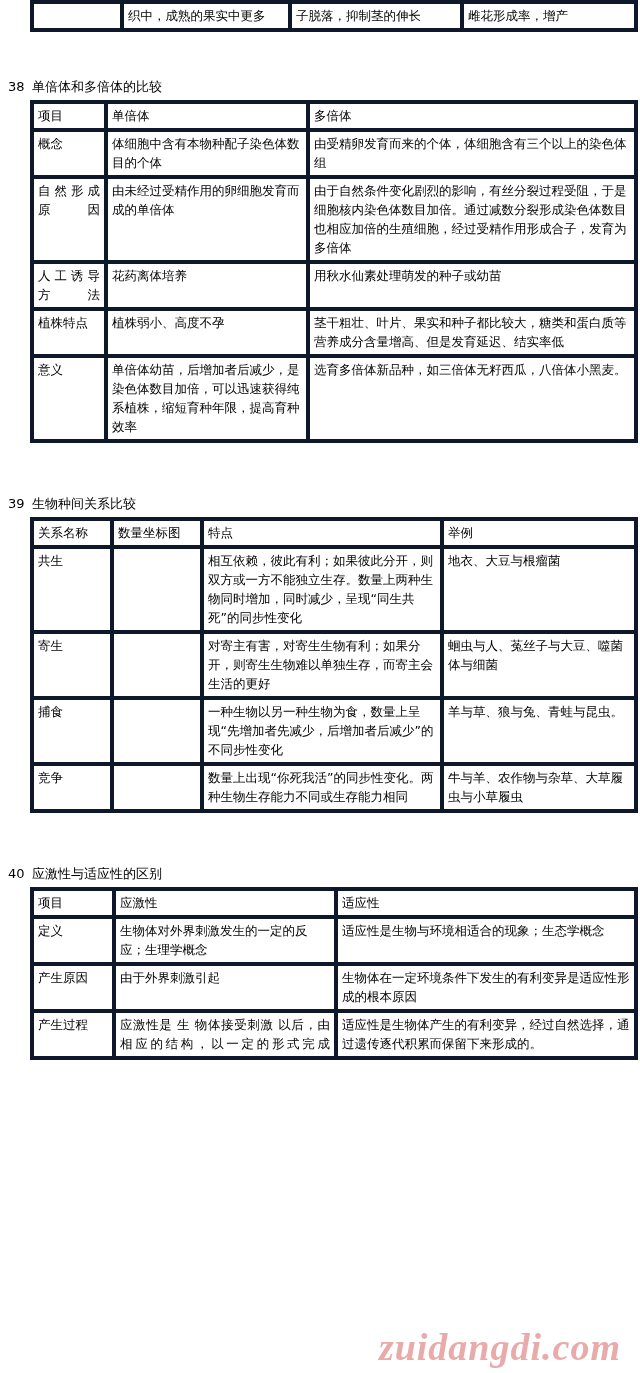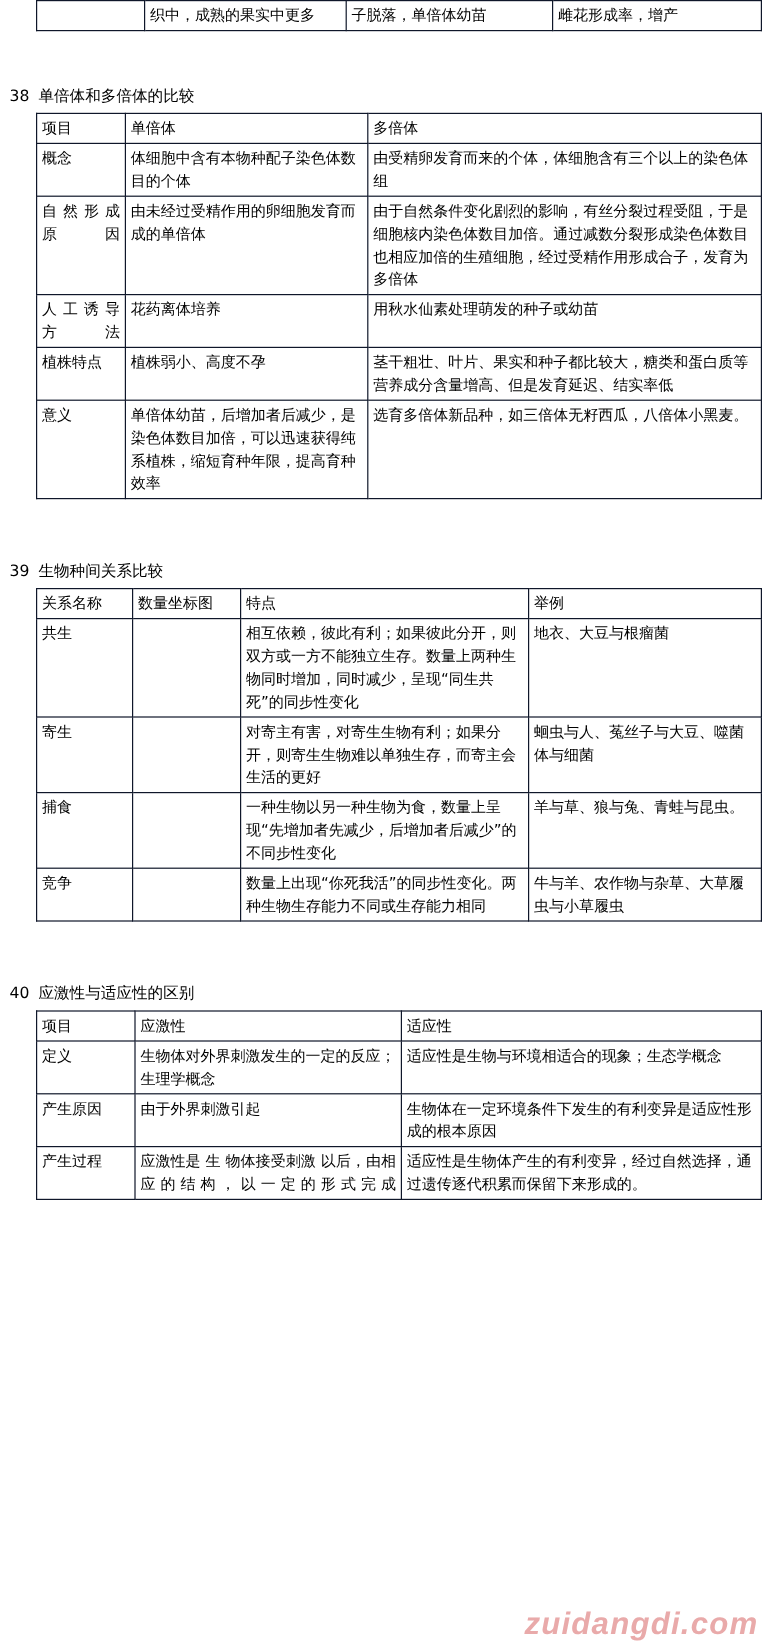--- a/index.html
+++ b/index.html
@@ -42,21 +42,21 @@
     flex: 1;
   }
   table.doc {
     border-collapse: collapse;
     table-layout: fixed;
     margin-left: 30px;
     width: 604px;
     background: #fff;
   }
   table.doc td {
-    border: 1px solid #0f172a;
+    border: 4px solid #0f172a;
     vertical-align: top;
     padding: 2px 4px 3px 4px;
     font-size: 12.5px;
     line-height: 19px;
     word-break: break-all;
   }
   table.doc td.spread {
     text-align: justify;
     text-align-last: justify;
   }
@@ -79,24 +79,24 @@
 
   .t40 col.c1 { width: 82px; }
   .t40 col.c2 { width: 222px; }
   .t40 col.c3 { width: 300px; }
 
   .gap-lg { height: 52px; }
   .gap-md { height: 46px; }
 
   .watermark {
     position: absolute;
-    right: 8px;
+    right: 19px;
     bottom: 4px;
-    font-family: Liberation Sans, sans-serif;
-    font-size: 26px;
+    font-family: Liberation Serif, serif;
+    font-size: 38px;
     font-style: italic;
     font-weight: bold;
     color: #e8a6a6;
     letter-spacing: 1px;
     opacity: 0.95;
     pointer-events: none;
     white-space: nowrap;
   }
 </style>
 </head>
@@ -109,21 +109,21 @@
       <colgroup>
           <col class="c1">
           <col class="c2">
           <col class="c3">
           <col class="c4">
         </colgroup>
       <tbody>
         <tr>
           <td></td>
           <td>织中，成熟的果实中更多</td>
-          <td>子脱落，单倍体幼苗</td>
+          <td>子脱落，抑制茎的伸长</td>
           <td>雌花形成率，增产</td>
         </tr>
       </tbody>
     </table>
   </div>
 
   <div class="gap-md"></div>
 
   <div class="section">
     <div class="sec-head">

